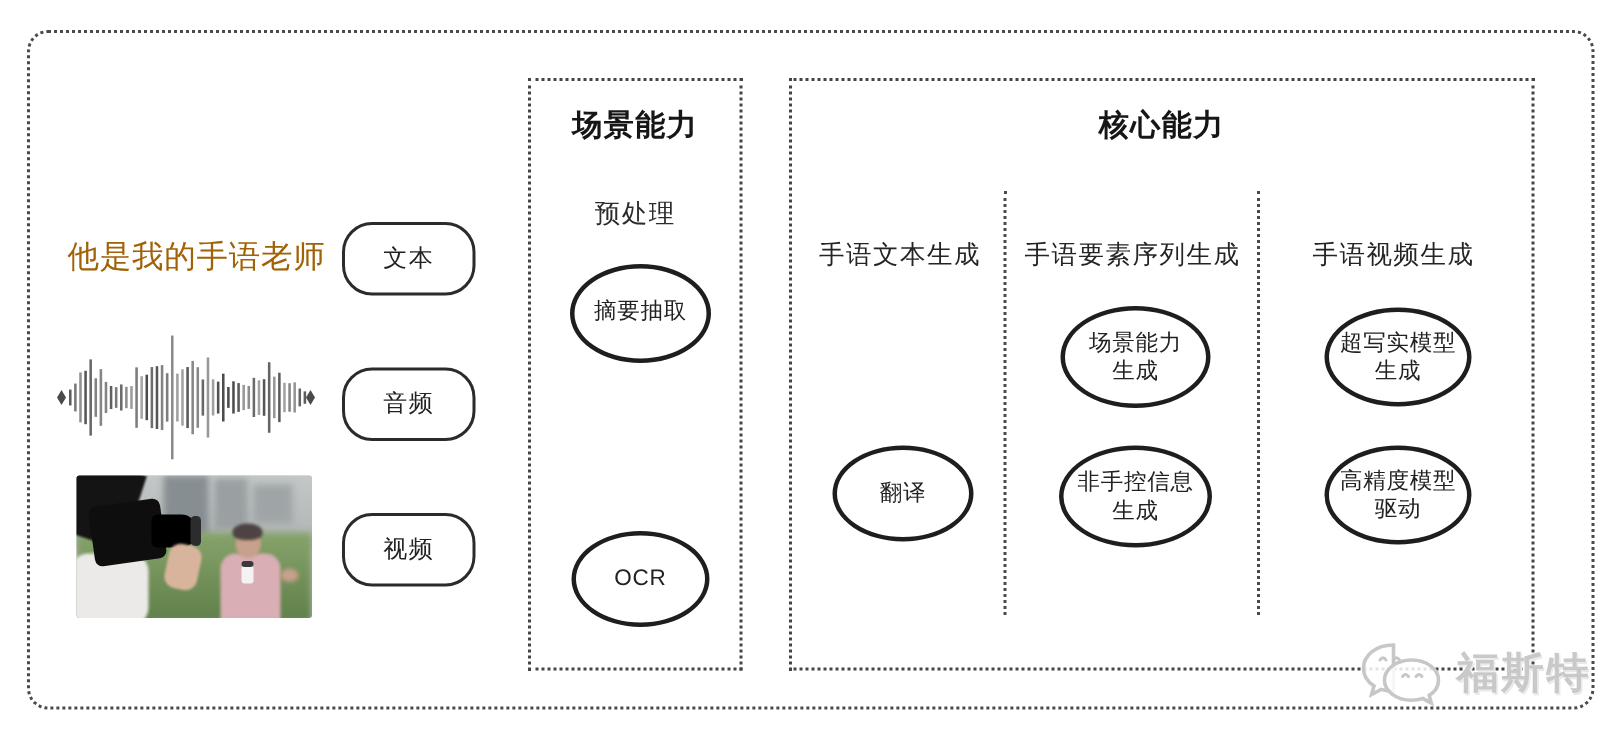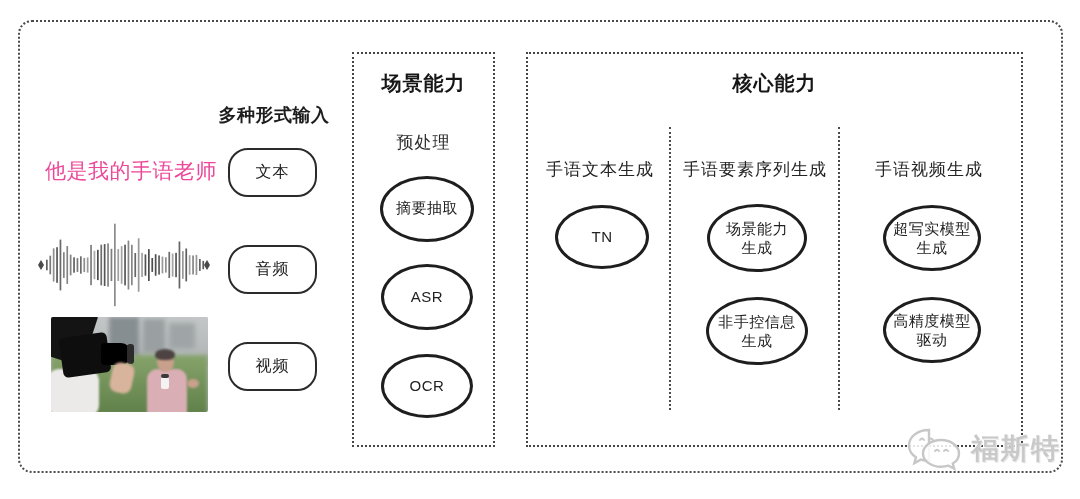--- a/index.html
+++ b/index.html
@@ -11,21 +11,21 @@
     position:absolute;left:18px;top:20px;width:1041px;height:449px;
     border:2px dotted #4a4a4a;border-radius:14px;
   }
   
   .inp-header{
     position:absolute;left:214px;top:103px;width:120px;
     font-size:18px;font-weight:700;color:#1d1d1d;letter-spacing:.5px;text-align:center;
   }
   .inp-sentence{
     position:absolute;left:45px;top:157px;width:170px;
-    font-size:21px;color:#ec4899;letter-spacing:.5px;white-space:nowrap;
+    font-size:21px;color:#a16207;letter-spacing:.5px;white-space:nowrap;
   }
   .inp-box{
     position:absolute;left:228px;width:85px;height:45px;
     border:2px solid #2b2b2b;border-radius:20px;background:#fff;
     display:flex;align-items:center;justify-content:center;
     font-size:16px;color:#222;letter-spacing:1px;
   }
   .box-text{top:148px}.box-audio{top:245px}.box-video{top:342px}
   .wave{position:absolute;left:38px;top:223px;width:174px;height:84px;}
   
@@ -95,21 +95,20 @@
     font-size:28px;font-weight:700;color:#c9c9c9;letter-spacing:2px;
     text-shadow:0 0 1px #ffffff, 1px 1px 0 #e8e8e8;
   }
 </style>
 </head>
 <body>
 
 <div class="canvas">
   <div class="outer"></div>
 
-  <div class="inp-header">多种形式输入</div>
   <div class="inp-sentence">他是我的手语老师</div>
 
   <div class="wave">
     <svg id="waveform-svg" width="174" height="84" viewBox="0 0 174 84">
         <rect x="8.0" y="36.7" width="1.7" height="10.6" fill="#3d3d3d" opacity="0.83"></rect>
         <rect x="11.4" y="32.7" width="1.7" height="18.6" fill="#3d3d3d" opacity="0.69"></rect>
         <rect x="14.8" y="25.3" width="1.7" height="33.3" fill="#3d3d3d" opacity="0.57"></rect>
         <rect x="18.2" y="24.2" width="1.7" height="35.6" fill="#3d3d3d" opacity="0.87"></rect>
         <rect x="21.6" y="16.6" width="1.7" height="50.8" fill="#3d3d3d" opacity="0.78"></rect>
         <rect x="25.0" y="29.2" width="1.7" height="25.7" fill="#3d3d3d" opacity="0.64"></rect>
@@ -186,31 +185,30 @@
     <span>音频</span>
   </div>
   <div class="inp-box box-video">
     <span>视频</span>
   </div>
 
   <div class="panel panel-scene">
     <div class="panel-title">场景能力</div>
     <div class="scene-sub">预处理</div>
     <div class="node sn1">摘要抽取</div>
-    <div class="node sn2">ASR</div>
     <div class="node sn3">OCR</div>
   </div>
 
   <div class="panel panel-core">
     <div class="panel-title">核心能力</div>
     <div class="sep sep1"></div>
     <div class="sep sep2"></div>
 
     <div class="col-header ch1">手语文本生成</div>
-    <div class="node cn-a1">TN</div>
+    <div class="node cn-a2">翻译</div>
 
     <div class="col-header ch2">手语要素序列生成</div>
     <div class="node cn-b1">场景能力
 生成</div>
     <div class="node cn-b2">非手控信息
 生成</div>
 
     <div class="col-header ch3">手语视频生成</div>
     <div class="node cn-c1">超写实模型
 生成</div>

